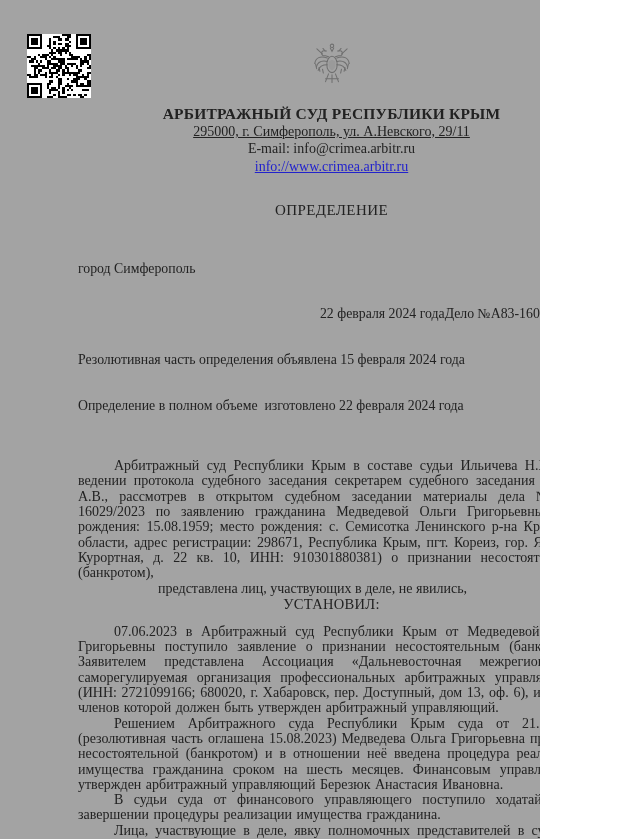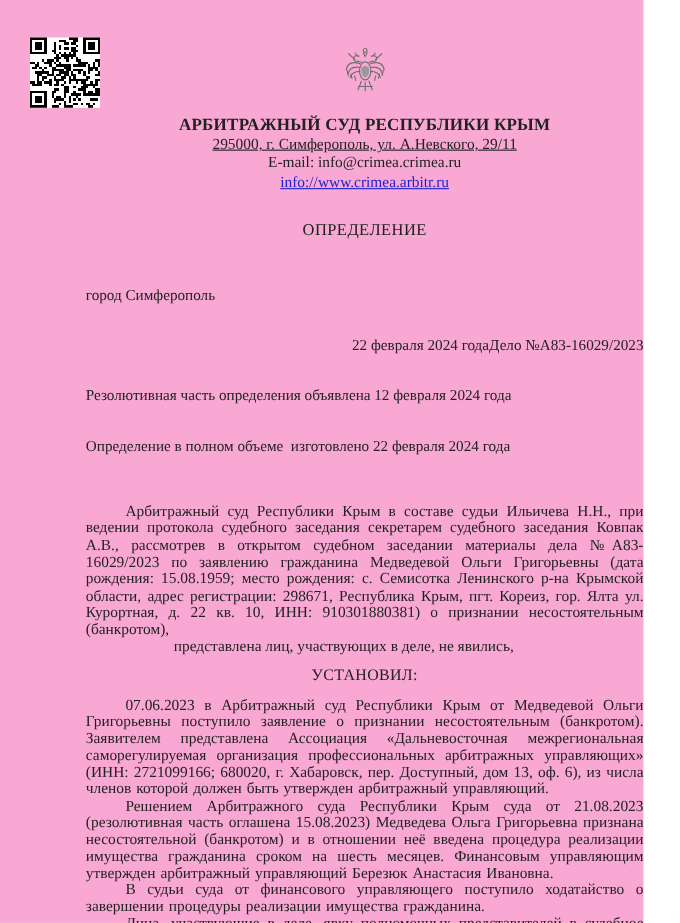--- a/index.html
+++ b/index.html
@@ -1,35 +1,35 @@
 <!DOCTYPE html>
 <html lang="ru" style="--link: #2222cc;"><head>
 <meta charset="utf-8">
 <style>
   html,body{margin:0;padding:0;background:#ffffff;}
   .page{
-    position:relative;width:585px;height:839px;background:#f9a8d4;overflow:hidden;
+    position:relative;width:540px;height:839px;background:#a3a3a3;overflow:hidden;
     font-family:"Liberation Serif","DejaVu Serif",serif;color:#222;
   }
   .qr{position:absolute;left:27px;top:34px;width:64px;height:64px;}
   .qr svg{width:64px;height:64px;shape-rendering:crispEdges;}
   .content{position:absolute;left:78px;top:0;width:507px;}
   .center-col{text-align:center;}
   .emblem{margin-top:42px;height:50px;display:flex;justify-content:center;}
   .court-name{margin-top:13px;font-weight:bold;font-size:15.5px;line-height:18px;letter-spacing:.2px;}
   .court-address{font-size:14px;line-height:17px;text-decoration:underline;}
   .court-email{font-size:14px;line-height:17px;}
   .court-site{font-size:14px;line-height:17px;color:var(--link,#2222cc);text-decoration:underline;display:inline-block;cursor:pointer;}
   .doc-title{margin-top:26px;font-size:15px;line-height:18px;letter-spacing:.4px;}
   .meta{margin-top:11px;font-size:13.8px;line-height:15.3px;white-space:pre-wrap;}
   .meta .row{display:flex;justify-content:flex-end;}
   .para{margin:0;font-size:14px;line-height:15.3px;text-align:justify;text-indent:36px;word-spacing:1px;}
   .intro{margin-top:14px;}
   .deep{text-indent:80px;text-align:left;word-spacing:normal;}
-  .section-heading{text-align:center;font-size:14.5px;line-height:16px;margin-top:10px;margin-bottom:12px;letter-spacing:.3px;}
+  .section-heading{text-align:center;font-size:14.5px;line-height:16px;margin-bottom:12px;letter-spacing:.3px;}
   .body-paras p{margin:0;}
 </style>
 </head>
 <body>
 
 <div class="page">
 
   <div class="qr">
     <svg id="qr-svg" viewBox="0 0 29 29" xmlns="http://www.w3.org/2000/svg">
         <rect x="0" y="0" width="29" height="29" fill="#fff"></rect>
@@ -337,32 +337,32 @@
             <path d="M27.5 17.5 Q40 13.5 42 24 M27.5 21.5 Q38 19.5 40 28 M27.5 25.5 Q36 25.5 38 32"></path>
             <path d="M3 24.5 l1.2 5.5 M7 28.5 l1 4.5 M11 30.5 l1 4.5 M41 24.5 l-1.2 5.5 M37 28.5 l-1 4.5 M33 30.5 l-1 4.5"></path>
             <path d="M18 36 l-3.5 9 M22 37 v9 M26 36 l3.5 9 M14.5 41.5 h15"></path>
             <path d="M11 13 L4.5 7 M33 13 l6.5 -6"></path>
             <path d="M22 19.5 l4 2 v4.5 q0 4 -4 6 q-4 -2 -4 -6 v-4.5 z" fill="#9a9a9a" stroke="none"></path>
           </g>
         </svg>
       </div>
       <div class="court-name">АРБИТРАЖНЫЙ СУД РЕСПУБЛИКИ КРЫМ</div>
       <div class="court-address">295000, г. Симферополь, ул. А.Невского, 29/11</div>
-      <div class="court-email">E-mail: info@crimea.crimea.ru</div>
+      <div class="court-email">E-mail: info@crimea.arbitr.ru</div>
       <div><a class="court-site">info://www.crimea.arbitr.ru</a></div>
       <div class="doc-title">ОПРЕДЕЛЕНИЕ</div>
     </div>
 
     <div class="meta">
       <div>город Симферополь</div>
       <div class="row">
         <span>22 февраля 2024 года</span>
         <span>Дело №А83-16029/2023</span>
       </div>
-      <div>Резолютивная часть определения объявлена 12 февраля 2024 года</div>
+      <div>Резолютивная часть определения объявлена 15 февраля 2024 года</div>
       <div>Определение в полном объеме  изготовлено 22 февраля 2024 года</div>
     </div>
 
     <p class="para intro">Арбитражный суд Республики Крым в составе судьи Ильичева Н.Н., при ведении протокола судебного заседания секретарем судебного заседания Ковпак А.В., рассмотрев в открытом судебном заседании материалы дела №А83-16029/2023 по заявлению гражданина Медведевой Ольги Григорьевны (дата рождения: 15.08.1959; место рождения: с. Семисотка Ленинского р-на Крымской области, адрес регистрации: 298671, Республика Крым, пгт. Кореиз, гор. Ялта ул. Курортная, д. 22 кв. 10, ИНН: 910301880381) о признании несостоятельным (банкротом),</p>
     <p class="para deep">представлена лиц, участвующих в деле, не явились,</p>
 
     <div class="section-heading">УСТАНОВИЛ:</div>
 
     <div class="body-paras">
         <p class="para">07.06.2023 в Арбитражный суд Республики Крым от Медведевой Ольги Григорьевны поступило заявление о признании несостоятельным (банкротом). Заявителем представлена Ассоциация «Дальневосточная межрегиональная саморегулируемая организация профессиональных арбитражных управляющих» (ИНН: 2721099166; 680020, г. Хабаровск, пер. Доступный, дом 13, оф. 6), из числа членов которой должен быть утвержден арбитражный управляющий.</p>

